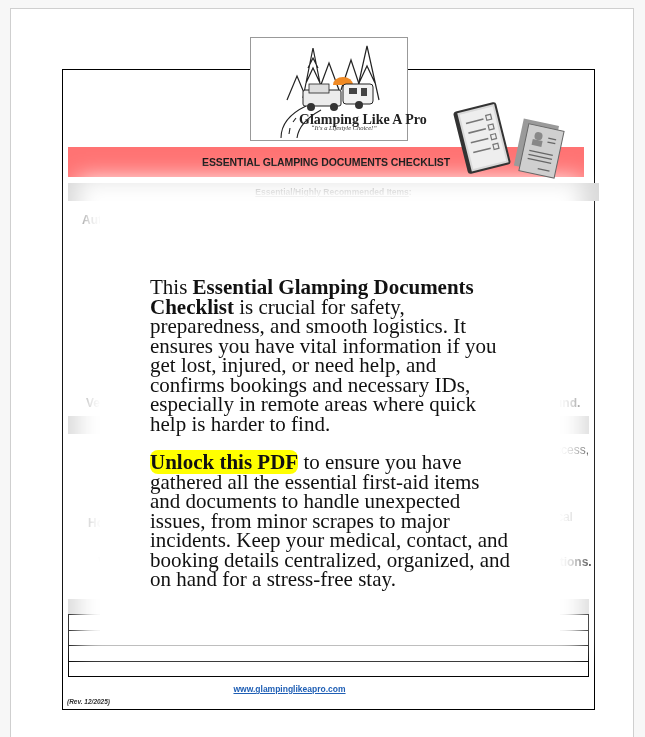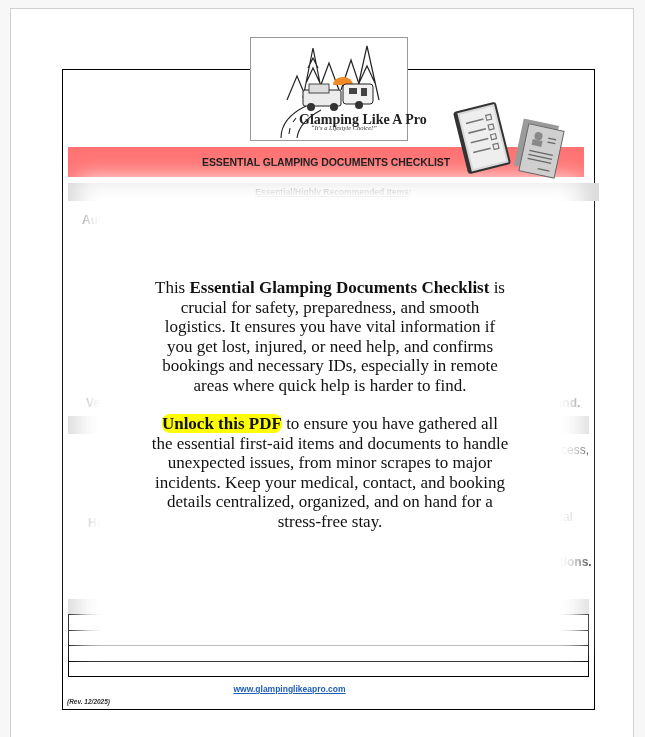--- a/index.html
+++ b/index.html
@@ -103,23 +103,23 @@
       left: 100px; top: 201px;
       width: 460px; height: 430px;
       background: #ffffff;
       box-shadow: 0 0 22px 22px #ffffff;
       z-index: 2;
     }
     .promo {
       position: absolute;
       left: 150px; top: 278px;
       width: 360px;
-      text-align: center;
+      text-align: left;
       font-family: "Liberation Serif", serif;
-      font-size: 17px;
+      font-size: 21px;
       line-height: 19.5px;
       color: #111;
       z-index: 4;
     }
     .promo p { margin: 0; }
     .promo .p2 { margin-top: 19px; }
     .promo b { font-weight: bold; }
     .highlight { background: #ffff00; font-weight: bold; border-radius: 8px; }
     .site-link {
       position: absolute;

